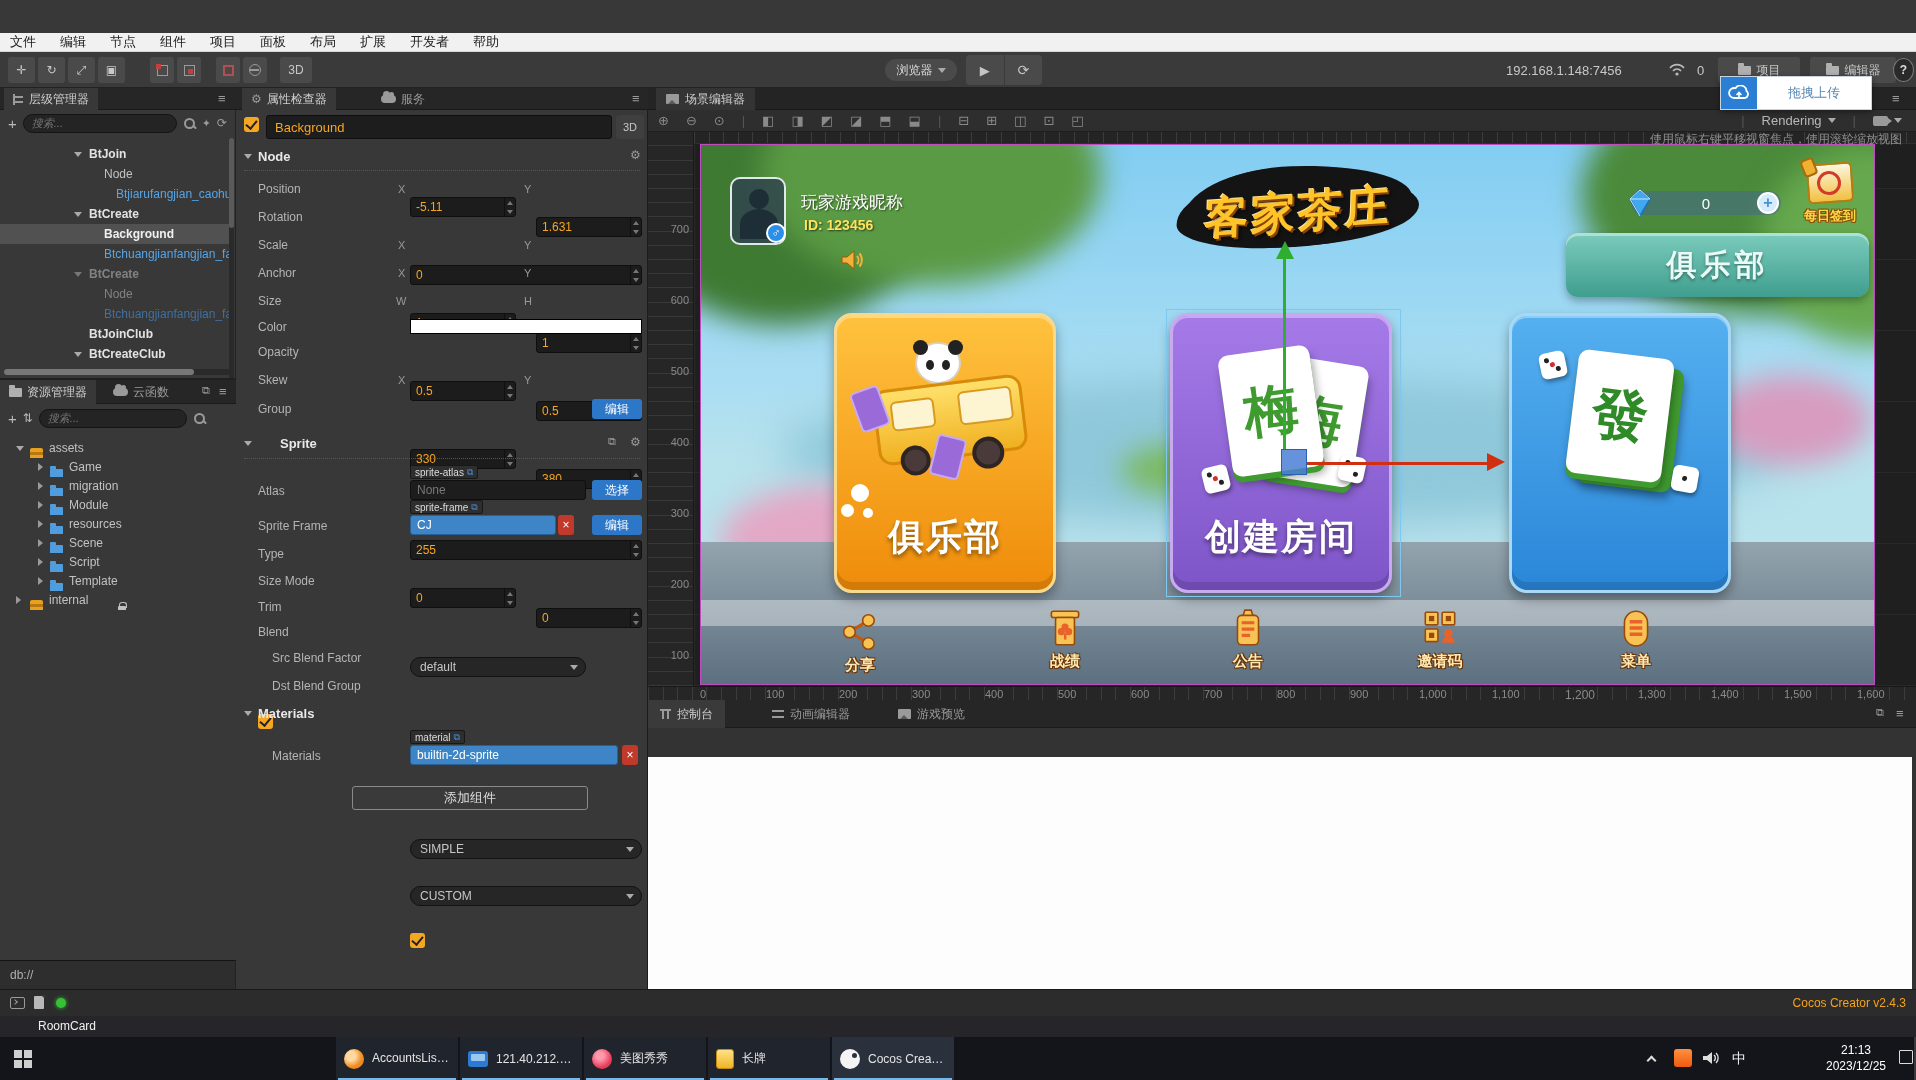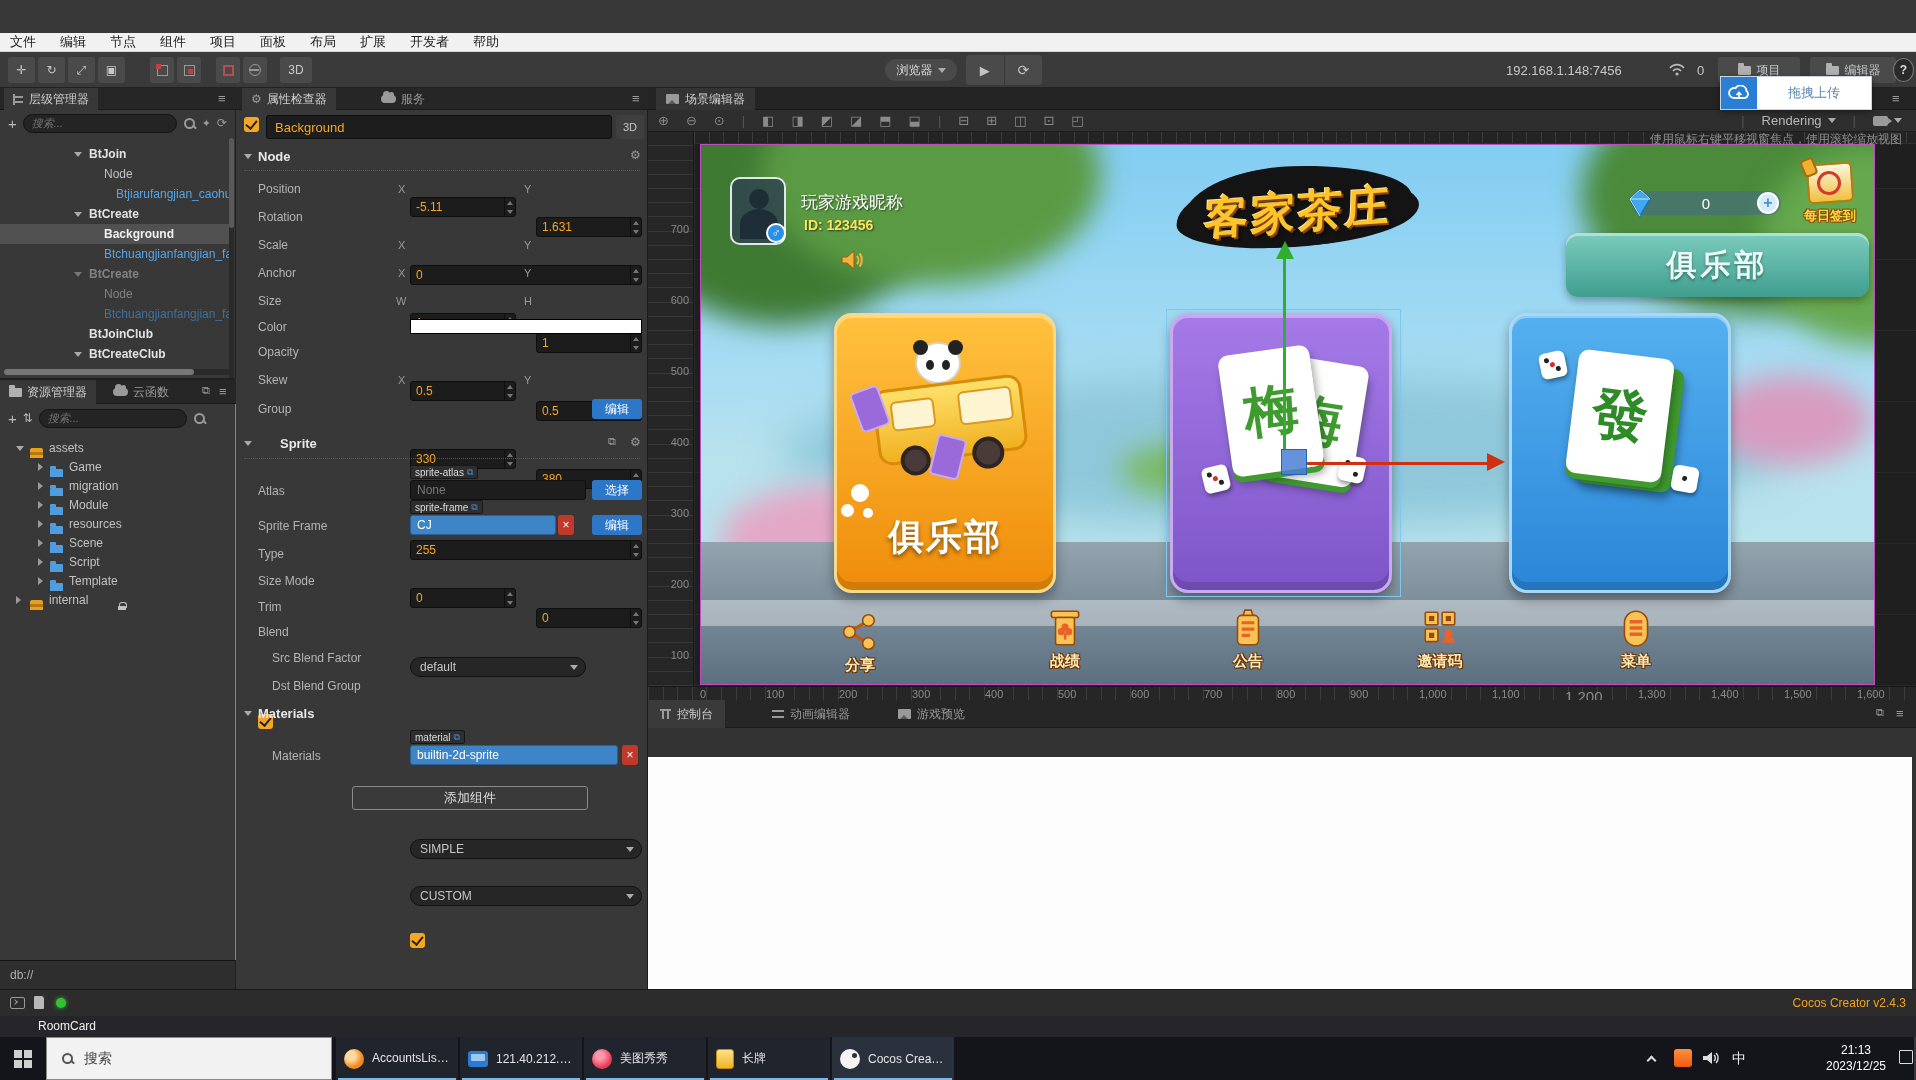--- a/index.html
+++ b/index.html
@@ -240,21 +240,21 @@
 
     </div>
     <div class="a" style="left:229px;top:50px;width:5px;height:300px;background:#2a2a2a;border-radius:3px;">
         <div style="width:5px;height:90px;background:#5a5a5a;border-radius:3px;"></div>
       </div>
     <div class="a" style="left:4px;top:281px;width:226px;height:6px;background:#2a2a2a;border-radius:3px;">
         <div style="width:190px;height:6px;background:#777;border-radius:3px;"></div>
       </div>
   </div>
 
-  <div class="a" style="left:0;top:378px;width:241px;height:582px;background:#383838;border-right:6px solid #d946ef;border-top:2px solid #202020;">
+  <div class="a" style="left:0;top:378px;width:241px;height:582px;background:#383838;border-right:2px solid #d946ef;border-top:2px solid #202020;">
     <div class="a" style="left:0;top:0;width:236px;height:24px;background:#262626;border-bottom:1px solid #1a1a1a;">
       <div class="a" style="left:0;top:0;height:24px;background:#383838;display:flex;align-items:center;gap:5px;padding:0 9px;color:#cfcfcf;">
         <span class="fold gray"></span>
           <span>资源管理器</span>
       </div>
       <div class="a" style="left:104px;top:0;height:24px;display:flex;align-items:center;gap:5px;padding:0 9px;color:#9a9a9a;">
         <span class="cloudi"></span>
           <span>云函数</span>
       </div>
       <span class="a panelmenu" style="left:202px;top:4px;font-size:11px;">⧉</span>
@@ -614,21 +614,21 @@
       <span class="a" style="left:191px;top:1px;color:#8a8a8a;font-size:11px;">200</span>
       <span class="a" style="left:264px;top:1px;color:#8a8a8a;font-size:11px;">300</span>
       <span class="a" style="left:337px;top:1px;color:#8a8a8a;font-size:11px;">400</span>
       <span class="a" style="left:410px;top:1px;color:#8a8a8a;font-size:11px;">500</span>
       <span class="a" style="left:483px;top:1px;color:#8a8a8a;font-size:11px;">600</span>
       <span class="a" style="left:556px;top:1px;color:#8a8a8a;font-size:11px;">700</span>
       <span class="a" style="left:629px;top:1px;color:#8a8a8a;font-size:11px;">800</span>
       <span class="a" style="left:702px;top:1px;color:#8a8a8a;font-size:11px;">900</span>
       <span class="a" style="left:771px;top:1px;color:#8a8a8a;font-size:11px;">1,000</span>
       <span class="a" style="left:844px;top:1px;color:#8a8a8a;font-size:11px;">1,100</span>
-      <span class="a" style="left:917px;top:1px;color:#8a8a8a;font-size:15px;">1,200</span>
+      <span class="a" style="left:917px;top:1px;color:#8a8a8a;font-size:12px;">1,200</span>
       <span class="a" style="left:990px;top:1px;color:#8a8a8a;font-size:11px;">1,300</span>
       <span class="a" style="left:1063px;top:1px;color:#8a8a8a;font-size:11px;">1,400</span>
       <span class="a" style="left:1136px;top:1px;color:#8a8a8a;font-size:11px;">1,500</span>
       <span class="a" style="left:1209px;top:1px;color:#8a8a8a;font-size:11px;">1,600</span>
     </div>
   </div>
 
   <span class="a" style="left:1650px;top:131px;color:#8f8f8f;font-size:12px;z-index:20;">使用鼠标右键平移视窗焦点，使用滚轮缩放视图</span>
 
   <div id="game">
@@ -717,20 +717,21 @@
         </div>
       <div class="die" style="left:30px;top:150px;transform:rotate(-14deg);">
           <b style="left:5px;top:5px;"></b>
           <b class="r" style="left:10px;top:10px;"></b>
           <b style="left:15px;top:15px;"></b>
         </div>
       <div class="die" style="left:166px;top:140px;transform:rotate(12deg);">
           <b style="left:5px;top:5px;"></b>
           <b style="left:15px;top:15px;"></b>
         </div>
+      <div class="cap">创建房间</div>
     </div>
 
     <div class="card" style="left:808px;background:linear-gradient(#55b0f0,#2a86d8);border:3px solid #a8d8f8;">
       <div class="a" style="left:70px;top:48px;width:96px;height:124px;background:#3f9a2f;border-radius:10px;transform:rotate(7deg);box-shadow:2px 6px 8px rgba(0,0,0,.35);"></div>
       <div class="tile" style="left:60px;top:38px;width:96px;height:124px;transform:rotate(7deg);font-size:56px;color:#2f8a28;">
           <span>發</span>
         </div>
       <div class="die" style="left:28px;top:36px;transform:rotate(-12deg);">
           <b style="left:5px;top:5px;"></b>
           <b class="r" style="left:10px;top:10px;"></b>
@@ -841,24 +842,20 @@
 
   <div class="a" style="left:0;top:1037px;width:1916px;height:43px;background:#14151a;">
     <div class="a" style="left:0;top:0;width:46px;height:43px;display:flex;align-items:center;justify-content:center;">
       <svg width="18" height="18" viewBox="0 0 18 18">
           <rect x="0" y="0" width="8" height="8" fill="#cfcfcf"></rect>
           <rect x="10" y="0" width="8" height="8" fill="#cfcfcf"></rect>
           <rect x="0" y="10" width="8" height="8" fill="#cfcfcf"></rect>
           <rect x="10" y="10" width="8" height="8" fill="#cfcfcf"></rect>
         </svg>
     </div>
-    <div class="a" style="left:46px;top:0;width:286px;height:43px;background:#f2f2f2;border:1px solid #8a8a8a;display:flex;align-items:center;gap:10px;padding-left:14px;">
-      <span class="mag dark"></span>
-      <span style="color:#444;font-size:14px;">搜索</span>
-    </div>
     <div class="tapp" style="left:336px;width:122px;">
       <span style="width:20px;height:20px;border-radius:50%;background:radial-gradient(circle at 35% 35%,#ffd9a0 25%,#f08a1e 60%);flex:none;"></span>
       <span class="ellip">AccountsList - 后...</span>
         <i class="ul"></i>
     </div>
     <div class="tapp" style="left:460px;width:122px;">
       <span style="width:20px;height:16px;background:#2d7ad0;border-radius:3px;position:relative;flex:none;">
           <i style="position:absolute;left:3px;top:3px;right:3px;bottom:6px;background:#9cc8f0;border-radius:1px;"></i>
         </span>
       <span class="ellip">121.40.212.19 - ...</span>

